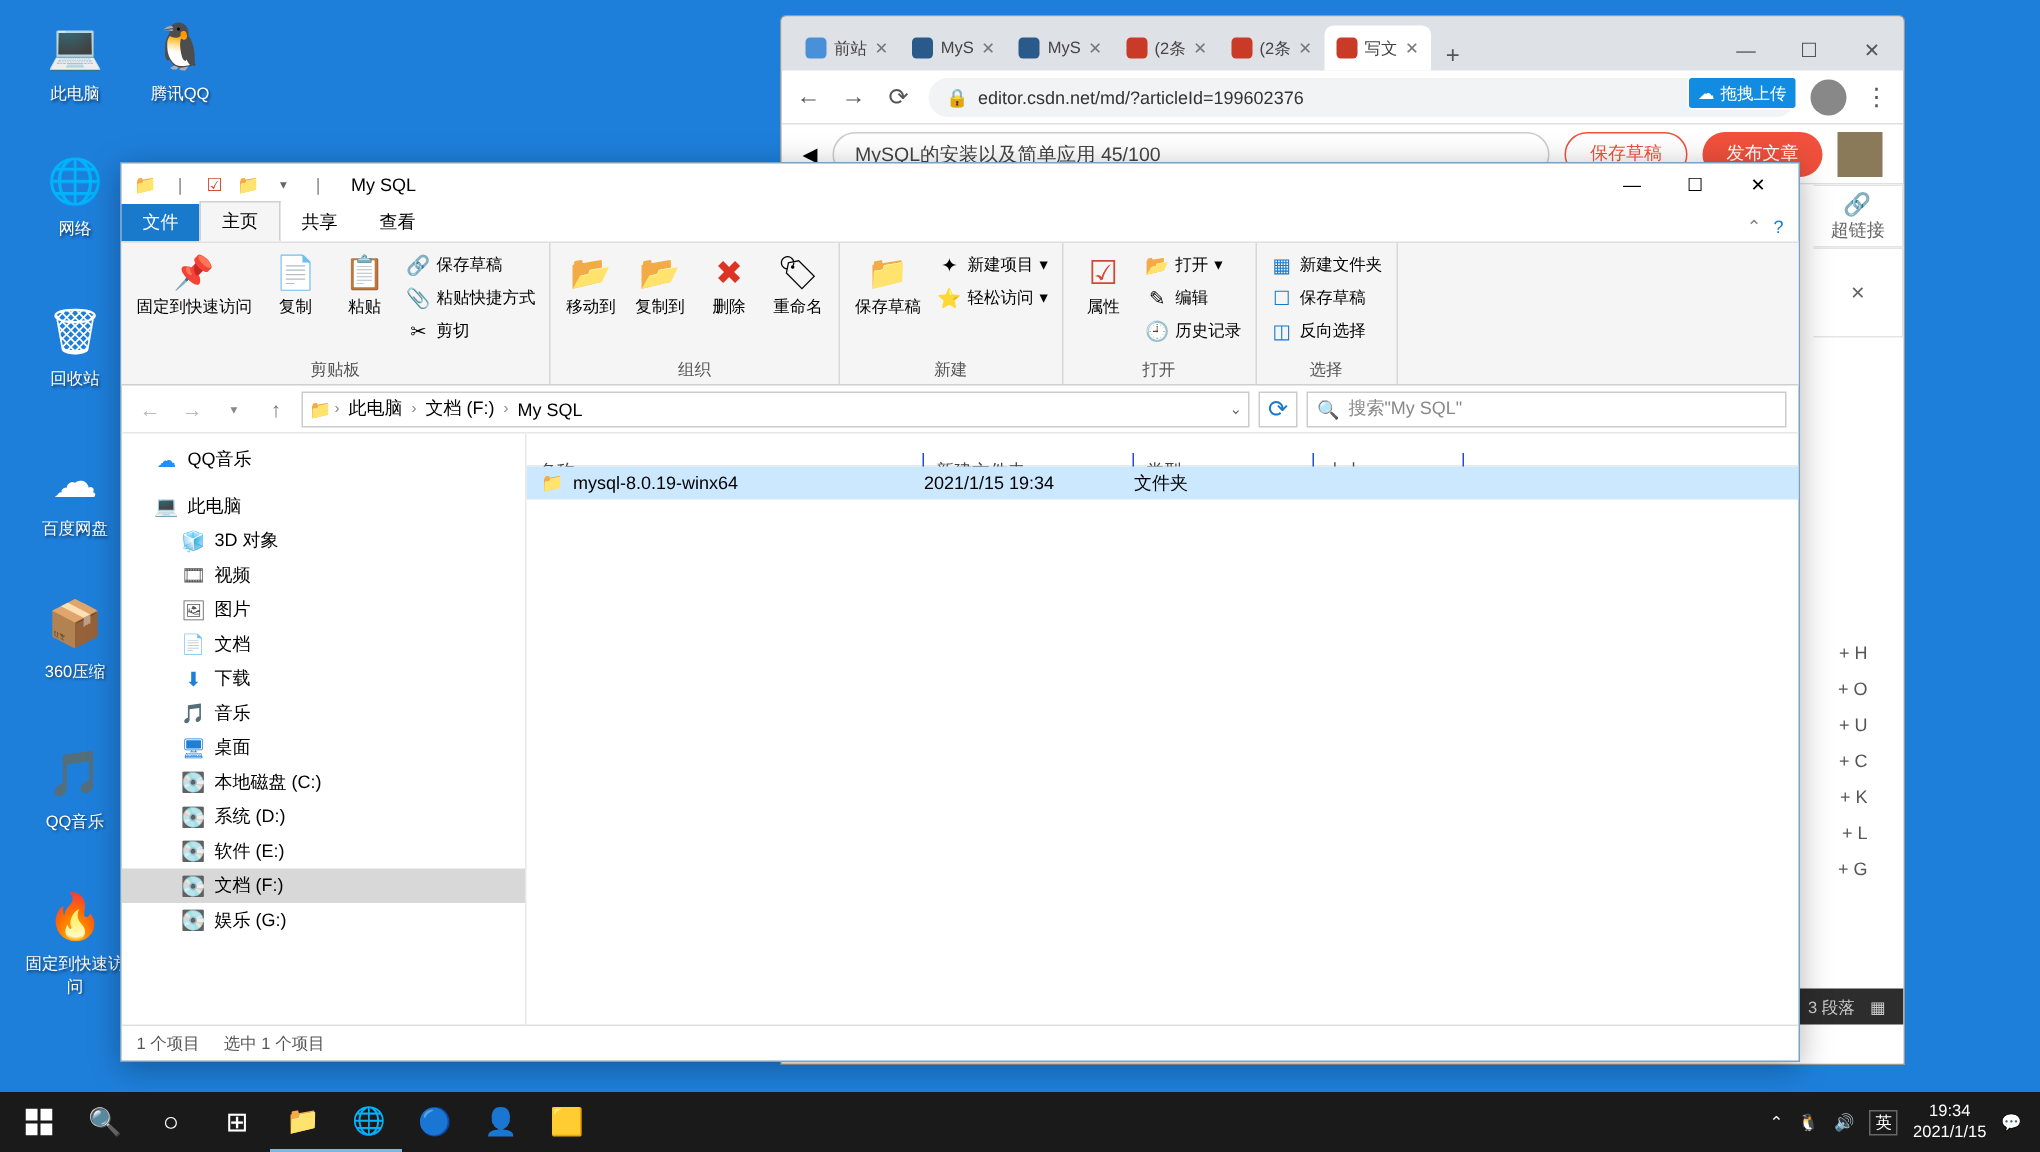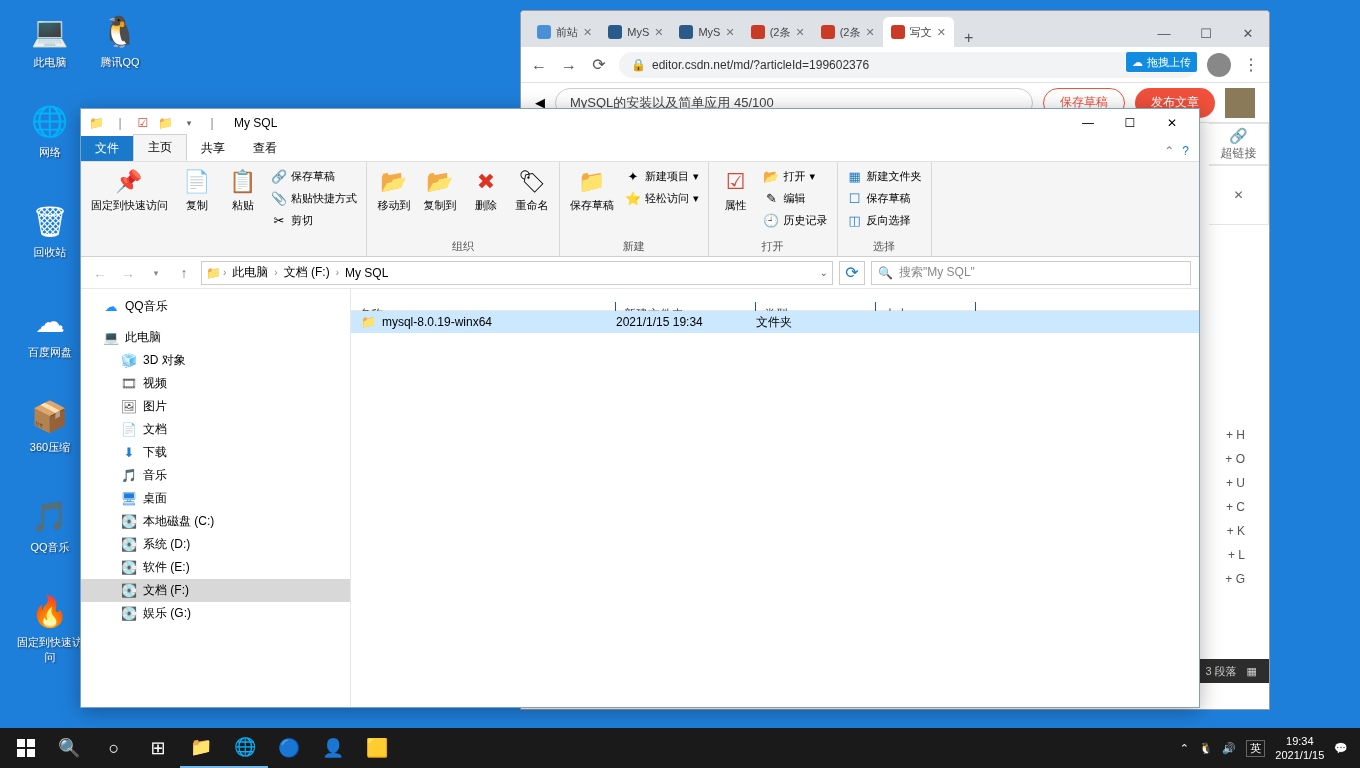--- a/index.html
+++ b/index.html
@@ -288,20 +288,21 @@
           <div class="rmini">
               <span class="mi">📎</span>
               <span>粘贴快捷方式</span>
             </div>
           <div class="rmini">
               <span class="mi">✂</span>
               <span>剪切</span>
             </div>
         </div>
       </div>
+      <div class="gname">剪贴板</div>
     </div>
     <div class="grp">
       <div class="row">
         <div class="rbtn">
             <span class="ric" style="color:#f0b840;">📂</span>
             <span class="rlb">移动到</span>
           </div>
         <div class="rbtn">
             <span class="ric" style="color:#f0b840;">📂</span>
             <span class="rlb">复制到</span>
@@ -471,20 +472,24 @@
             <div class="col-n">
               <span style="color:#f0c36d;">📁</span>
               <span>mysql-8.0.19-winx64</span>
             </div>
             <div class="col-d">2021/1/15 19:34</div>
             <div class="col-t">文件夹</div>
             <div class="col-s"></div>
           </div>
         </div>
     </div>
+  </div>
+  <div class="status">
+    <span>1 个项目</span>
+    <span>选中 1 个项目</span>
   </div>
 </div>
 
 <div class="taskbar">
   <div class="tb">
       <svg width="18" height="18" viewBox="0 0 18 18">
         <rect x="0" y="0" width="8" height="8" fill="#fff"></rect>
         <rect x="10" y="0" width="8" height="8" fill="#fff"></rect>
         <rect x="0" y="10" width="8" height="8" fill="#fff"></rect>
         <rect x="10" y="10" width="8" height="8" fill="#fff"></rect>

